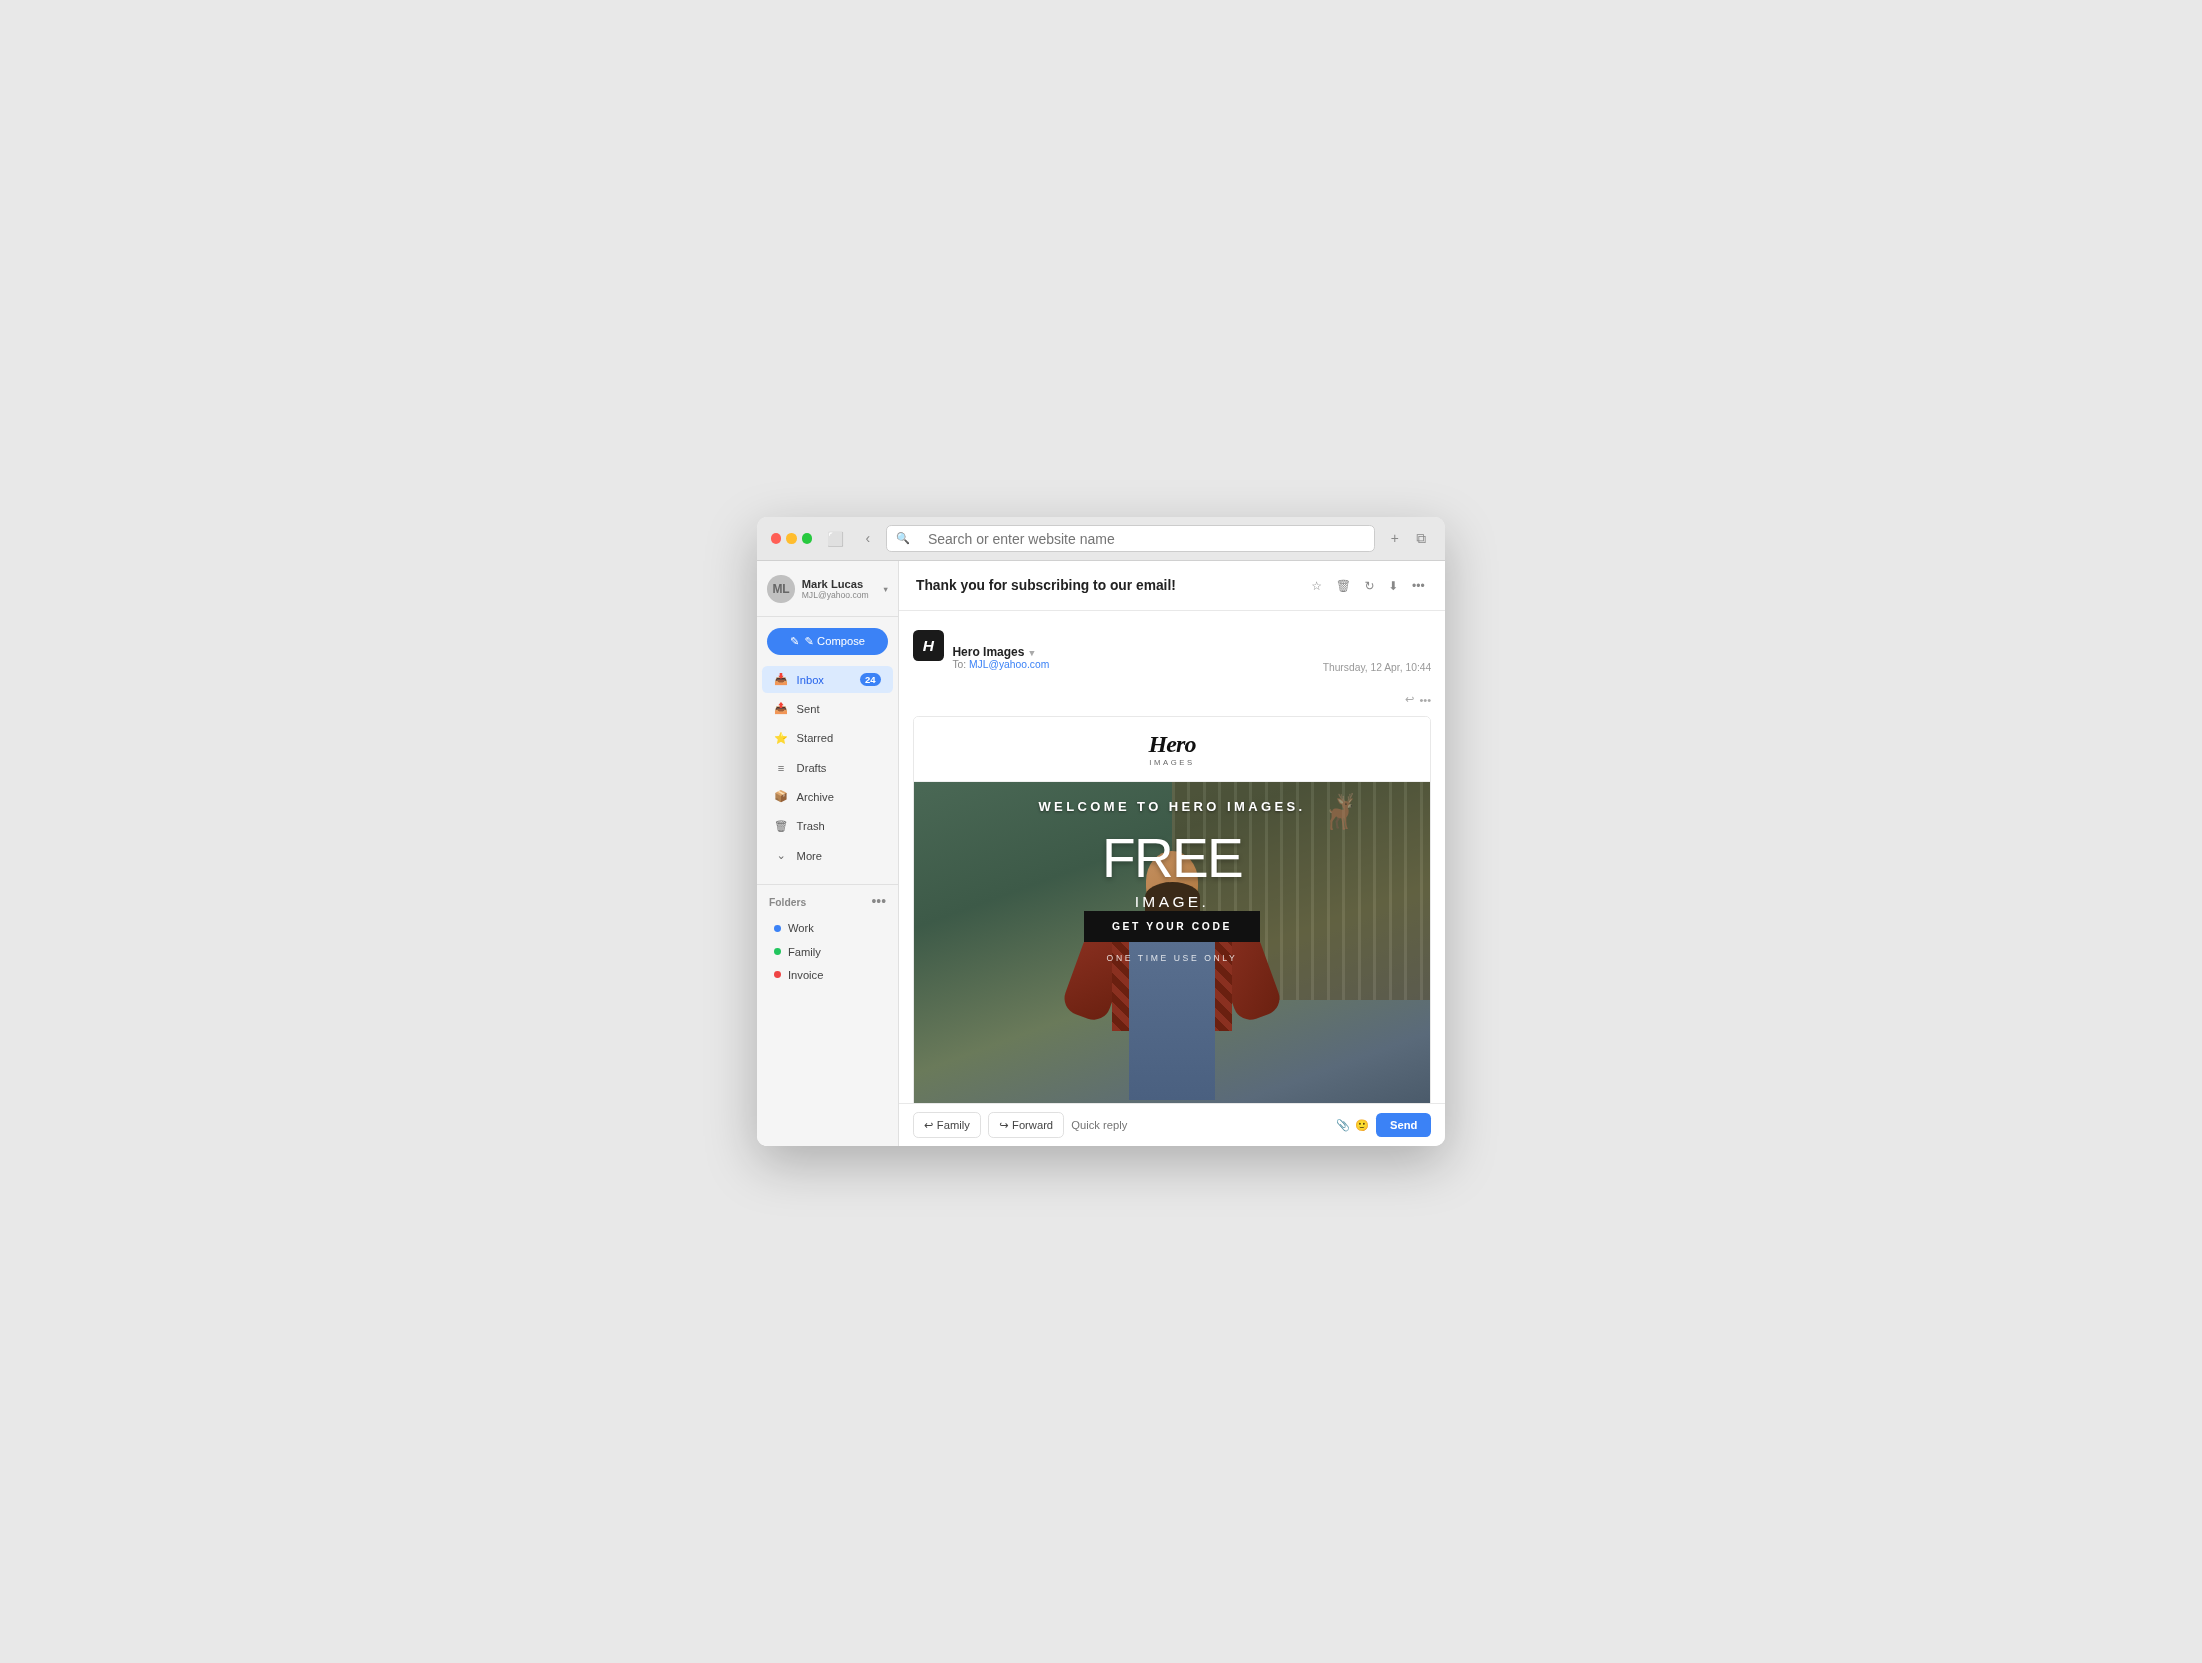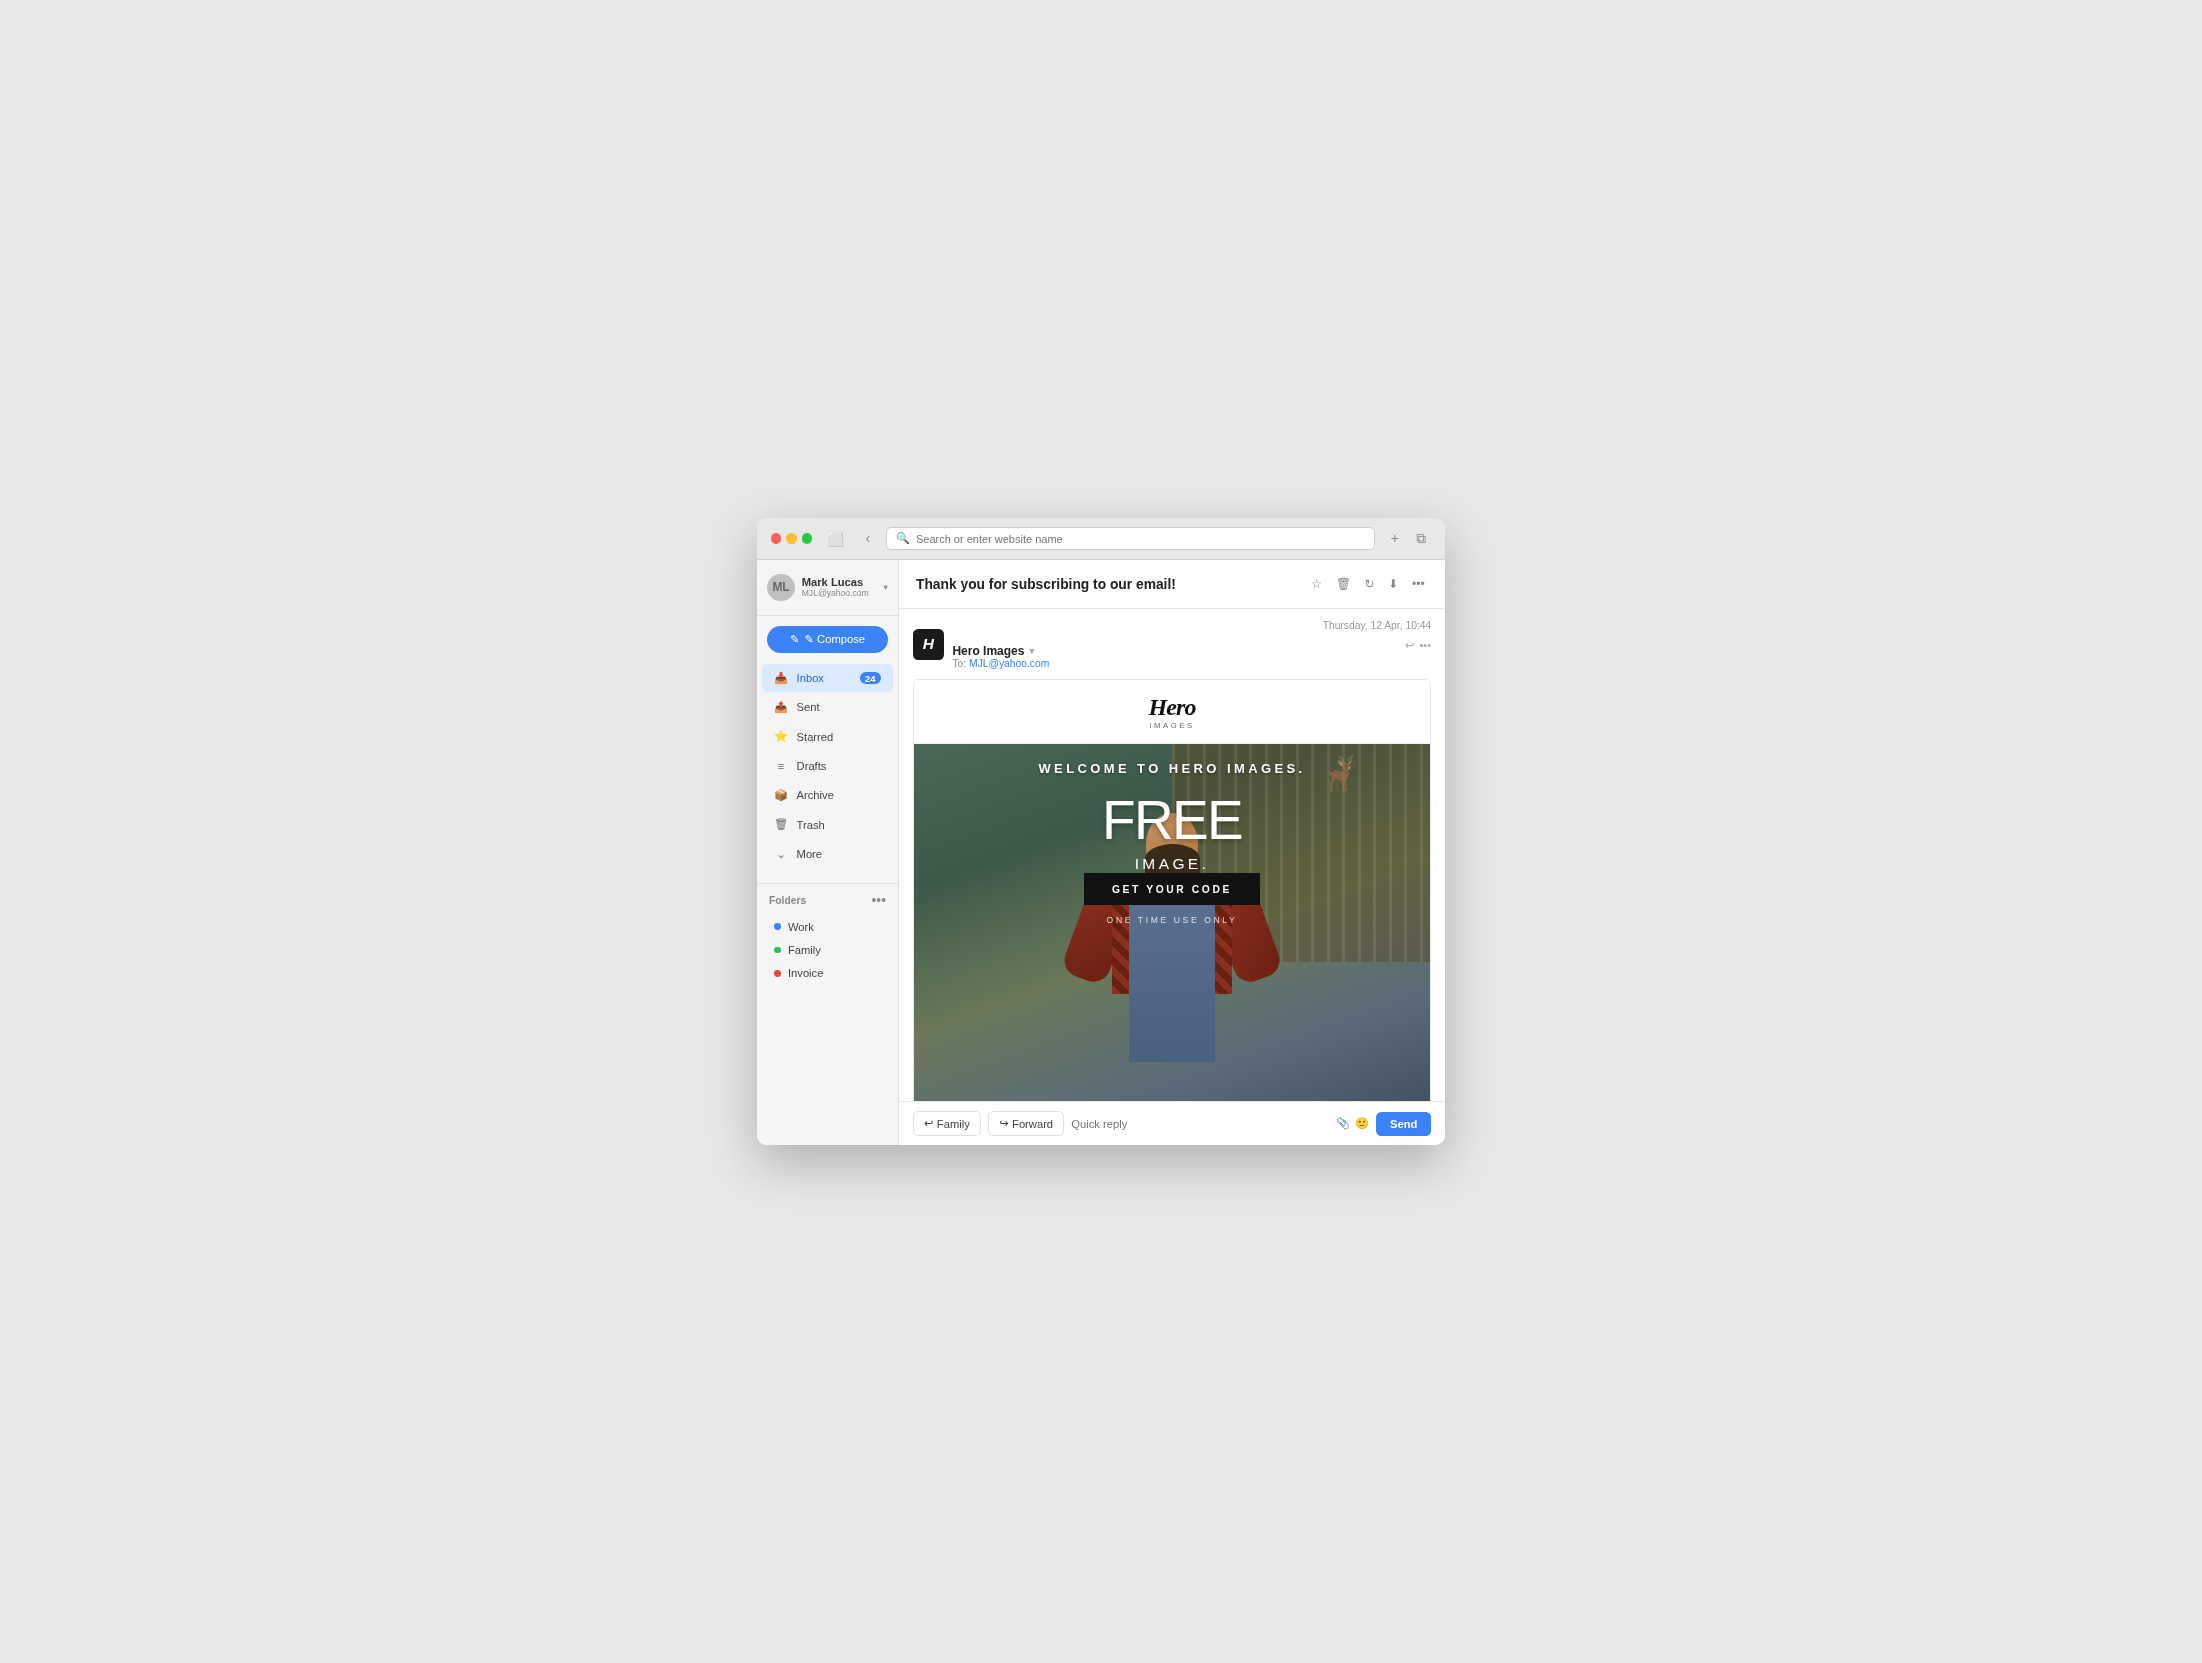--- a/index.html
+++ b/index.html
@@ -66,22 +66,23 @@
       gap: 5.2px;
       color: #999;
       font-size: 11.2px;
     }
 
     .address-bar-input {
       border: none;
       outline: none;
       background: transparent;
       flex: 1;
-      font-size: 11px;
+      font-size: 14px;
       color: #666;
+      margin-left: 12px;
     }
 
     .browser-actions {
       display: flex;
       gap: 6.9px;
       align-items: center;
     }
 
     
     .app-container {
@@ -633,21 +634,21 @@
               <div class="sender-name-row">
                 <span>Hero Images</span>
                 <span style="font-size:9.5px; color:#aaa; cursor:pointer;">▾</span>
               </div>
               <div class="sender-email-line">
                 <span>To:</span>
                 <a class="sender-email-link">MJL@yahoo.com</a>
               </div>
             </div>
           </div>
-          <div style="display:flex; flex-direction:column; align-items:flex-end; gap:8px;">
+          <div style="display:flex; flex-direction:column; align-items:flex-end; gap:20px;margin-top:41px;">
             <span class="message-timestamp">Thursday, 12 Apr, 10:44</span>
             <div class="message-options">
               <button class="msg-opt-btn">↩</button>
               <button class="msg-opt-btn">•••</button>
             </div>
           </div>
         </div>
 
         <div class="email-body">
 

